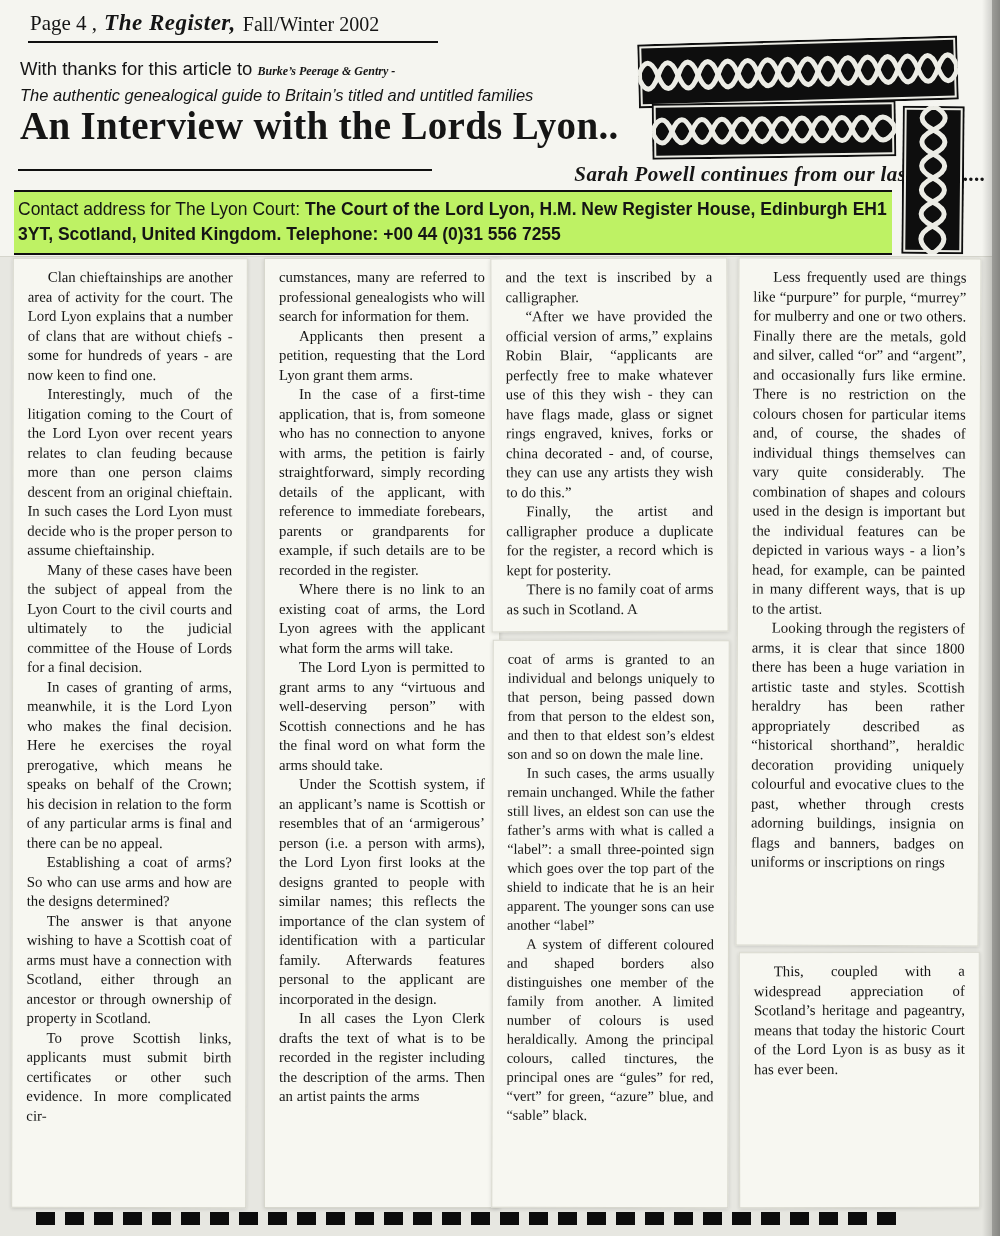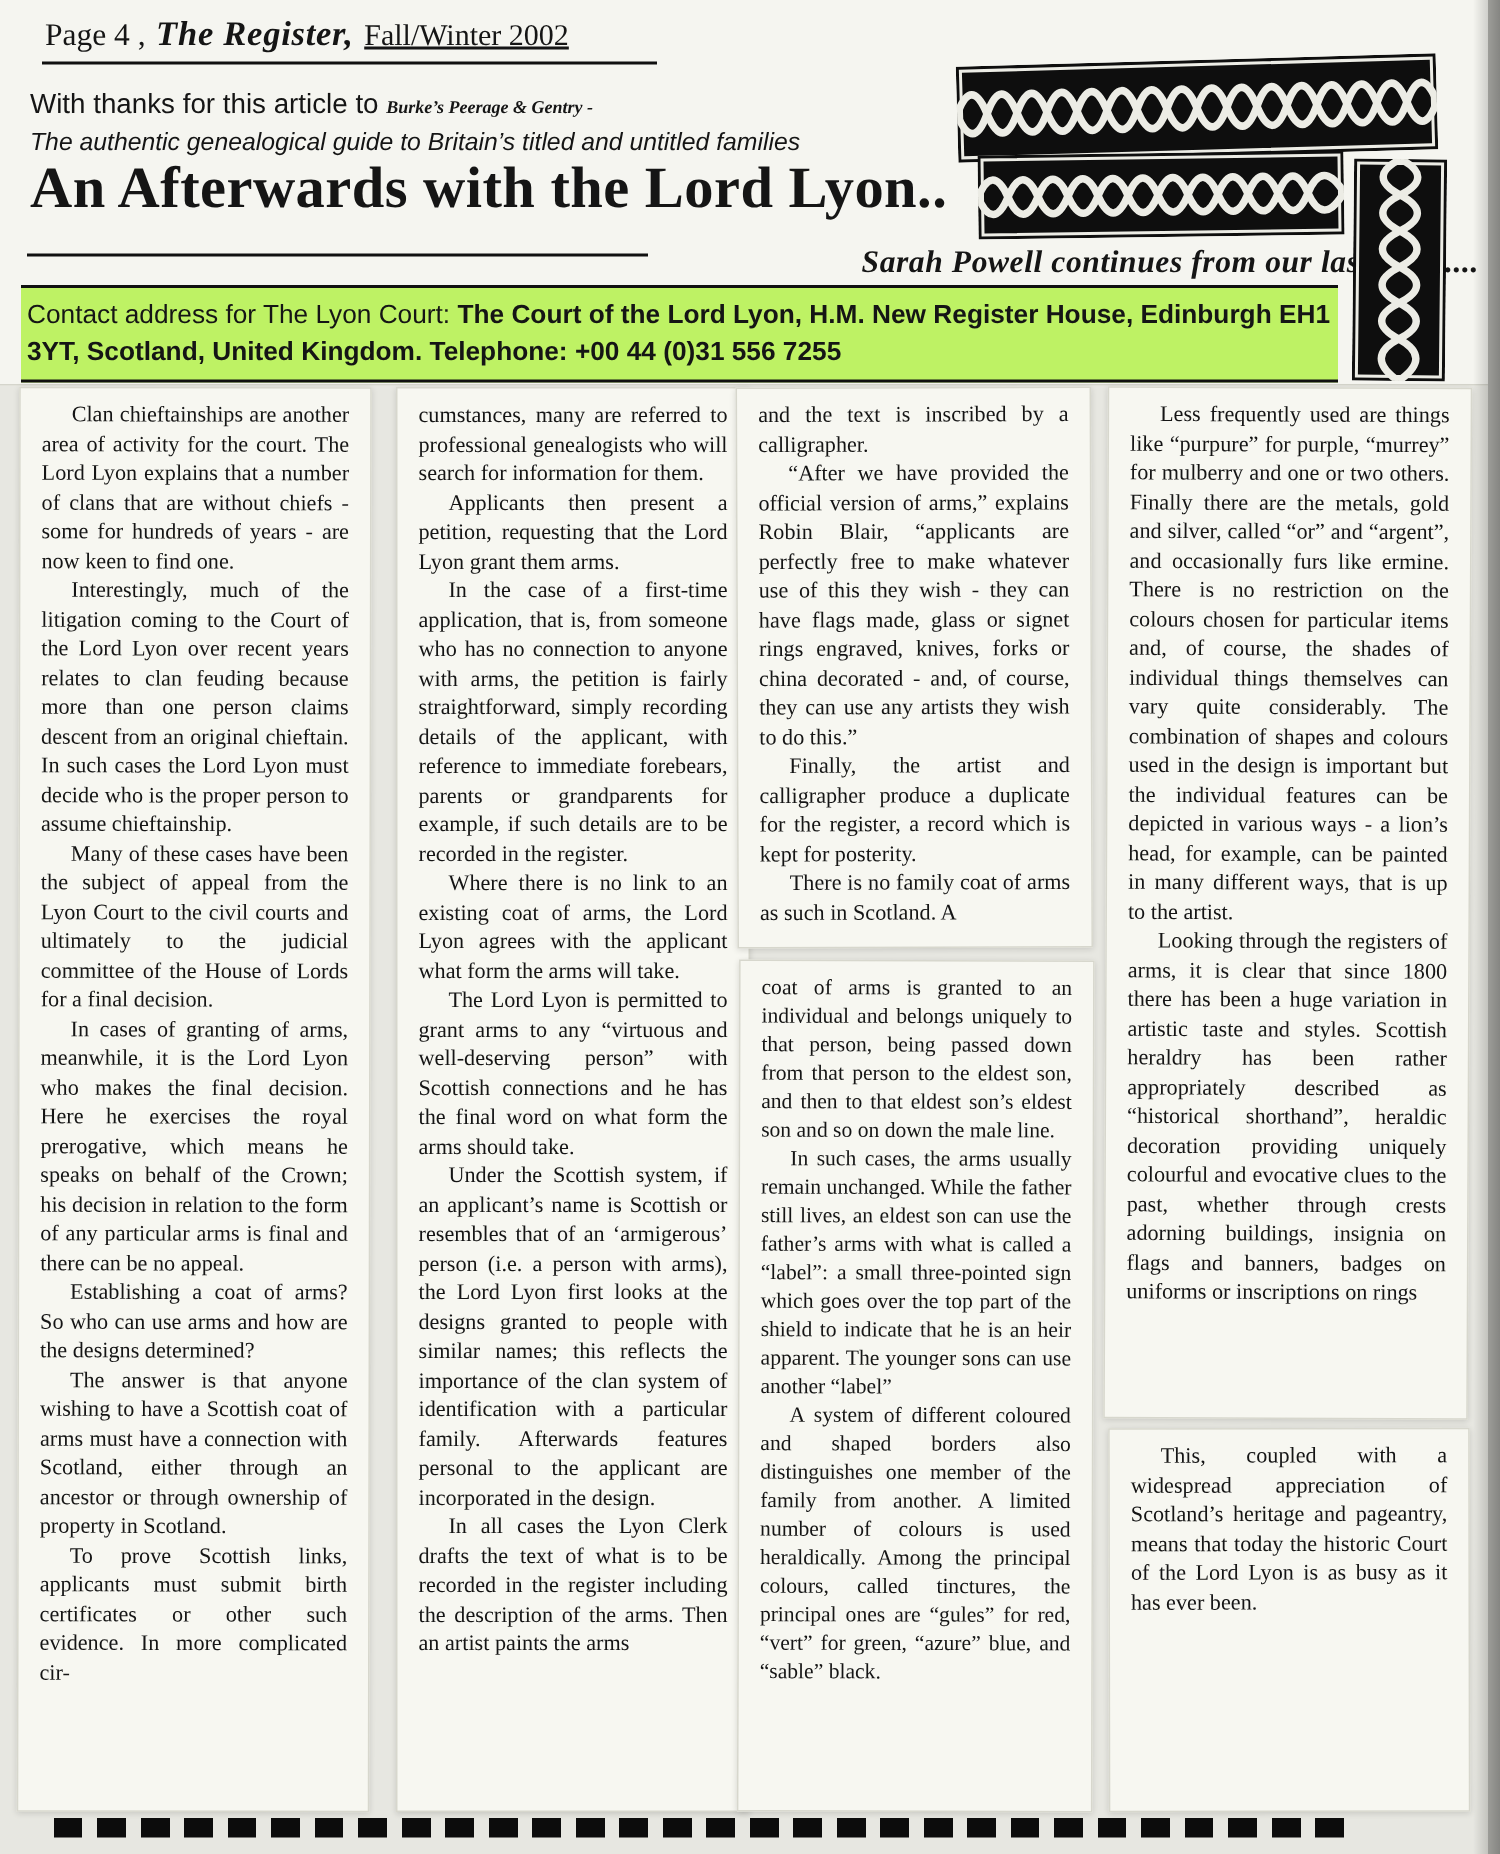--- a/index.html
+++ b/index.html
@@ -19,21 +19,21 @@
   }
   .header-paper {
     position:absolute; left:0; top:0; width:992px; height:257px;
     background:#f5f5f0; border-bottom:1px solid #d5d5cc;
   }
 
   
   .masthead { position:absolute; left:30px; top:10px; display:flex; align-items:flex-end; gap:7px; white-space:nowrap; }
   .mh-page  { font-size:21px; }
   .mh-pub   { font-size:23px; font-weight:bold; font-style:italic; letter-spacing:0.5px; }
-  .mh-issue { font-size:20px;text-decoration:underline; }
+  .mh-issue { font-size:20px; }
   .mh-rule  { position:absolute; left:28px; top:41px; width:410px; height:2px; background:#101010; }
 
   
   .credit { position:absolute; left:20px; top:56px; width:620px; font-family:"Liberation Sans", sans-serif; }
   .credit-line1 { font-size:18.5px; line-height:25px; }
   .credit-source { font-family:"Liberation Serif", serif; font-weight:bold; font-style:italic; font-size:12px; }
   .credit-line2 { font-size:16.5px; font-style:italic; line-height:22px; }
 
   
   .headline { position:absolute; left:20px; top:103px; font-size:39px; letter-spacing:0.3px; white-space:nowrap; }
@@ -100,21 +100,21 @@
     <span class="mh-pub">The Register,</span>
     <span class="mh-issue">Fall/Winter 2002</span>
   </div>
   <div class="mh-rule"></div>
 
   <div class="credit">
     <div class="credit-line1"><span>With thanks for this article to </span><span class="credit-source">Burke’s Peerage &amp; Gentry -</span></div>
     <div class="credit-line2">The authentic genealogical guide to Britain’s titled and untitled families</div>
   </div>
 
-  <h1 class="headline">An Afterwards with the Lord Lyon..</h1>
+  <h1 class="headline">An Interview with the Lords Lyon..</h1>
   <div class="title-rule"></div>
   <div class="byline">Sarah Powell continues from our last issue....</div>
 
   <div class="contact">
     <span>Contact address for The Lyon Court: </span><span class="c-bold">The Court of the Lord Lyon, H.M. New Register House, Edinburgh EH1 3YT, Scotland, United Kingdom. </span><span class="c-bold">Telephone: +00 44 (0)31 556 7255</span>
   </div>
 
   <div class="knot knot-top">
     <svg viewBox="0 0 320 62" preserveAspectRatio="none" aria-hidden="true">
       <rect width="320" height="62" fill="#0e0e0e"></rect>

